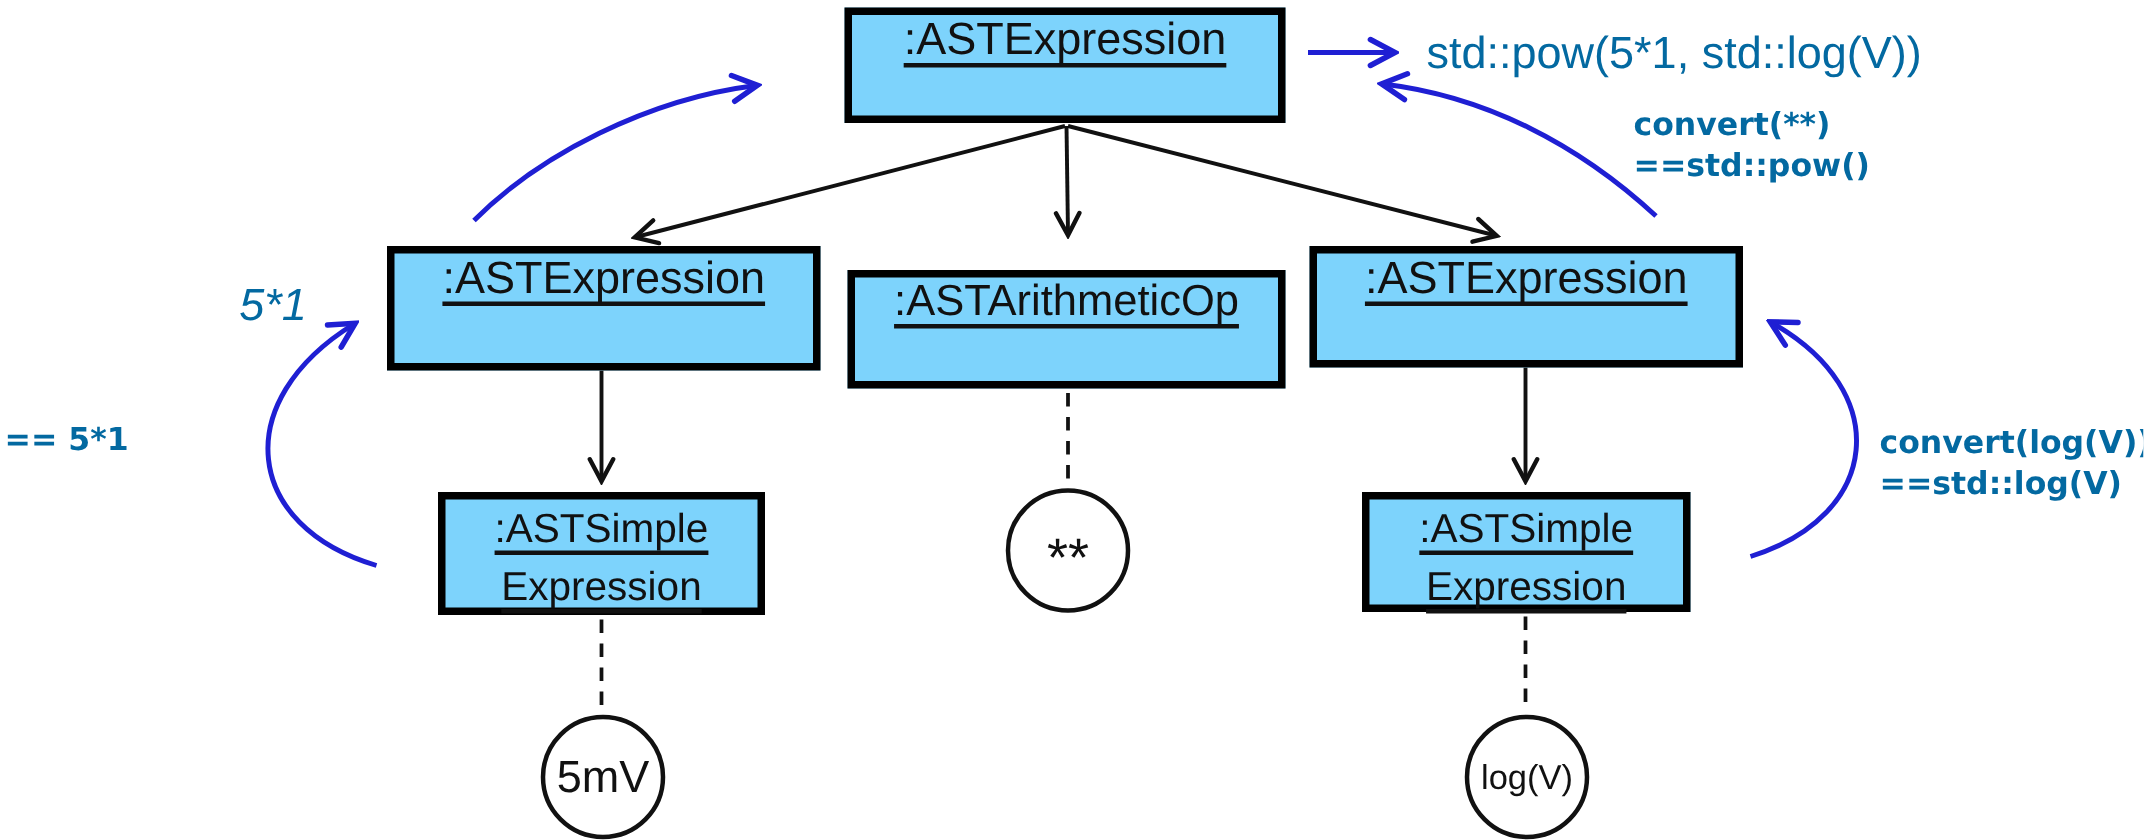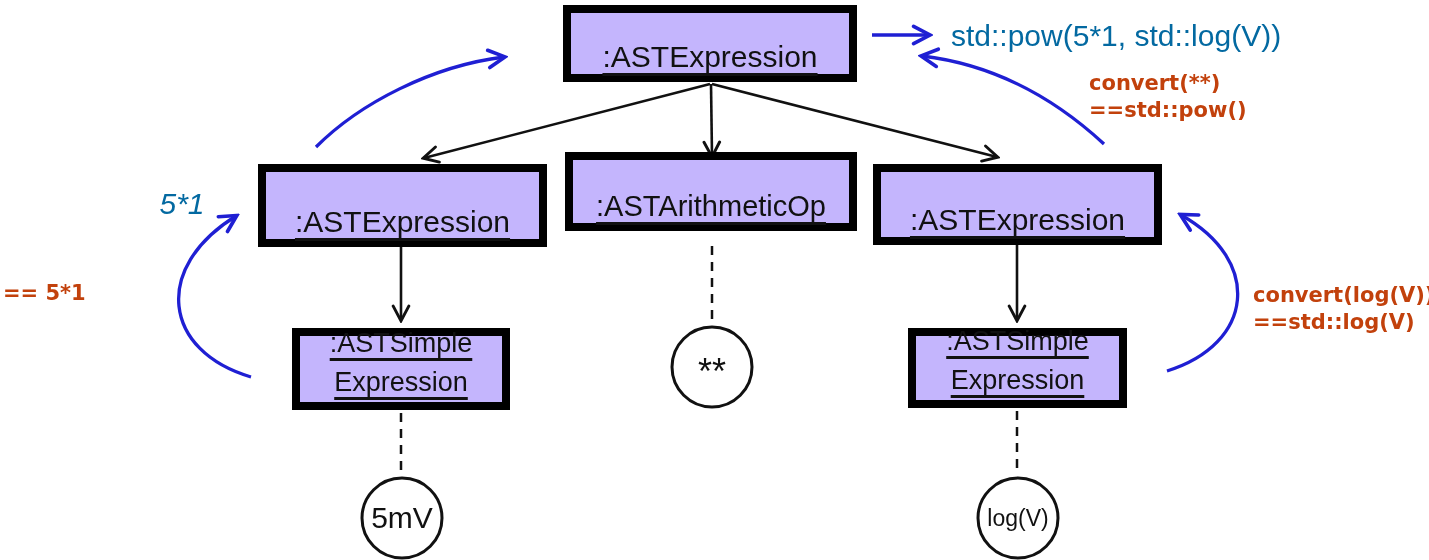--- a/index.html
+++ b/index.html
@@ -6,48 +6,48 @@
   .canvas{
     position:relative;
     width:1429px;height:560px;
     background:#ffffff;
     font-family:"Liberation Sans", sans-serif;
     overflow:hidden;
   }
   .layer{position:absolute;left:0;top:0;width:1429px;height:560px;}
   .box{
     position:absolute;
-    border:8px solid #000000;
-    background:#c4b5fd;
-    display:flex;align-items:center;justify-content:flex-end;
+    border:5px solid #000000;
+    background:#7dd3fc;
+    display:flex;align-items:center;justify-content:flex-start;
     flex-direction:column;
     box-sizing:border-box;
     color:#111;
   }
   .box .obj{
     text-decoration:underline;
     text-decoration-thickness:2.5px;
     text-underline-offset:6px;
     white-space:nowrap;
   }
   .box-top   {left:563px;top:5px;  width:294px;height:77px;font-size:30px;}
   .box-left  {left:258px;top:164px;width:289px;height:83px;font-size:30px;}
-  .box-mid   {left:565px;top:152px;width:292px;height:79px;font-size:29px;}
+  .box-mid   {left:565px;top:180px;width:292px;height:79px;font-size:29px;}
   .box-right {left:873px;top:164px;width:289px;height:81px;font-size:30px;}
   .box-lsimple{left:292px;top:328px;width:218px;height:82px;font-size:27px;line-height:39px;}
   .box-rsimple{left:908px;top:328px;width:219px;height:80px;font-size:27px;line-height:39px;}
   .blabel{
     position:absolute;color:#0369a1;font-size:30px;white-space:nowrap;
   }
   .lbl-left-result {left:150px;top:187px;width:64px;text-align:center;font-style:italic;}
   .lbl-right-result{left:1205px;top:190px;}
   .lbl-root-result {left:951px;top:19px;}
   .ann{
     position:absolute;
-    color:#c2410c;
+    color:#0369a1;
     font-family:"DejaVu Sans", sans-serif;
     font-size:21px;font-weight:600;
     line-height:27px;white-space:nowrap;
   }
   .ann-pow  {left:1089px;top:70px;}
   .ann-left {left:3px;   top:280px;}
   .ann-right{left:1253px;top:282px;}
   svg text{font-family:"Liberation Sans", sans-serif;fill:#111;}
 </style>
 </head>

